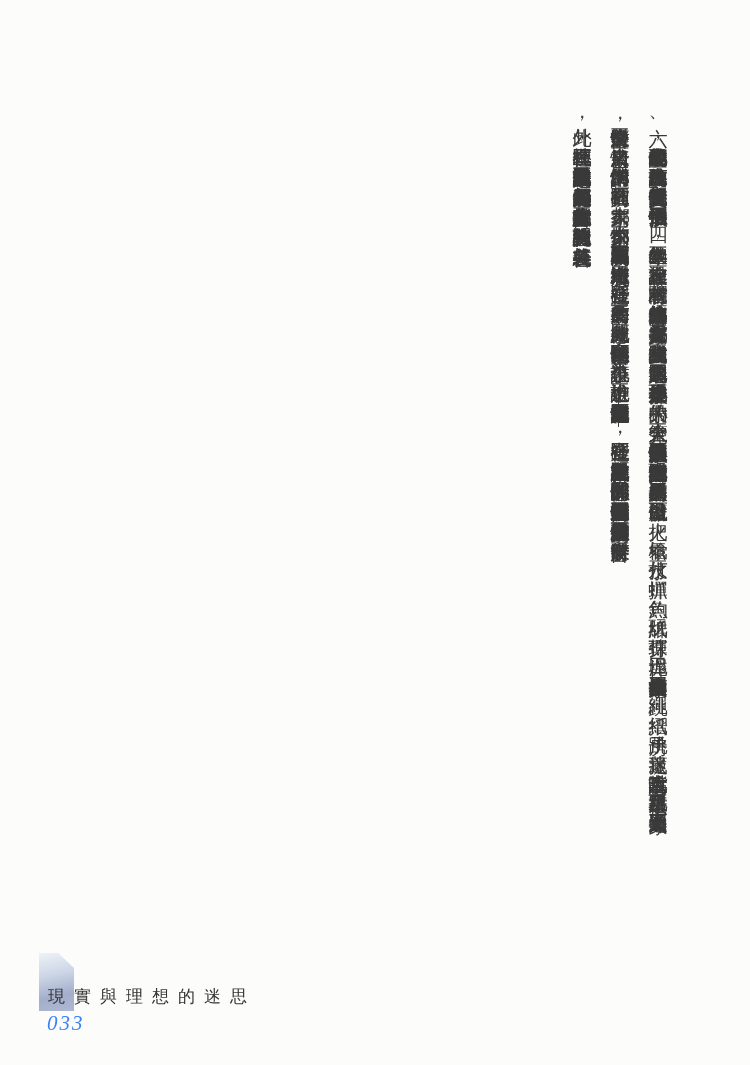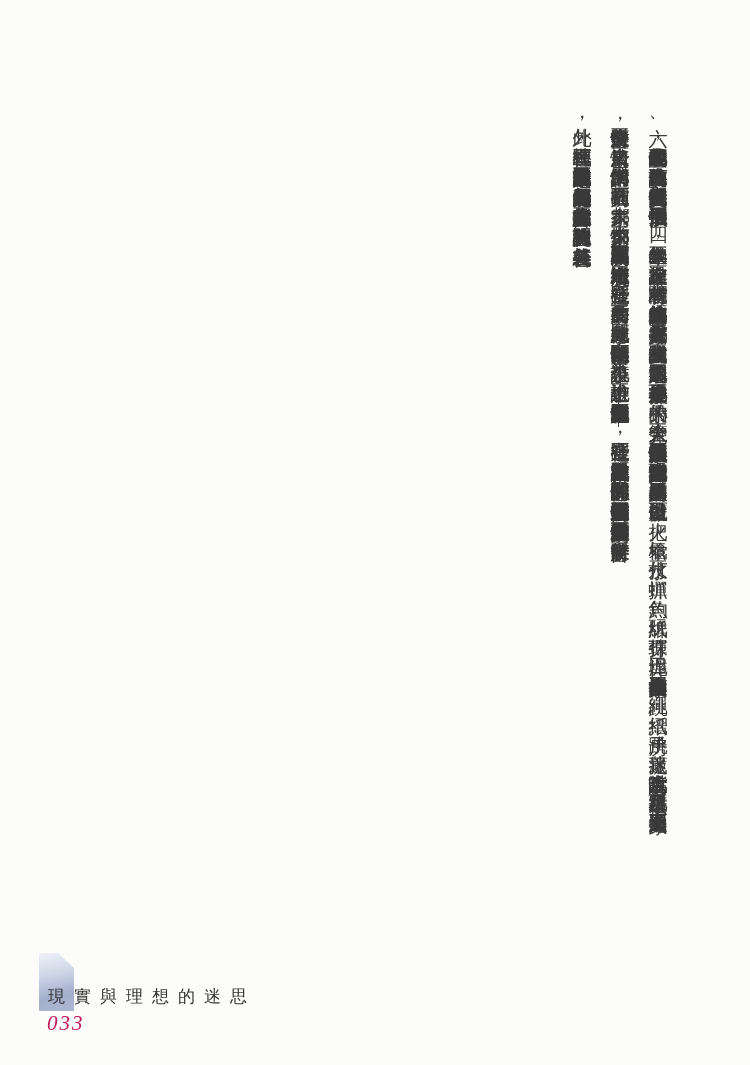--- a/index.html
+++ b/index.html
@@ -60,21 +60,21 @@
     white-space: nowrap;
     z-index: 2;
   }
   .page-number {
     position: absolute;
     left: 47px;
     top: 71px;   
     font-style: italic;
     font-size: 21px;
     letter-spacing: 2px;
-    color: #be185d;
+    color: #3b82f6;
     z-index: 2;
   }
 </style>
 </head>
 <body>
 
 <main>
 
   <section class="text-body">
     <p>六、七年級生聽長輩說起他們的童年，簡直像在聽遠古的傳說，在那個物資貧乏的美援時代，孩子們卻似乎過得更快活。四、五年級生的童年，無論是在客家庄、閩南村或者眷村，大家的經濟條件普遍都差，每一家都需要鄰居在人力、物力或財務上相互支援，因此串門子是常見的事，小孩子更是好幾戶全部玩在一起，大的帶小的，大人完全不管。小孩子最重要的快樂來源是同儕，金錢與財富離他們的現實太遙遠；男生只需要最簡單的工具，就可以自己做燈籠、火把、空氣槍，打水仗、抓蟬、釣魚、玩紙牌、打彈珠、摔泥巴；女生用最簡單的工具扮家家酒、跳繩、摺紙、跳房子、捉迷藏、七嘴八舌說故事，甚至跟男孩子一起玩，天黑了還不知道要回家。</p>

